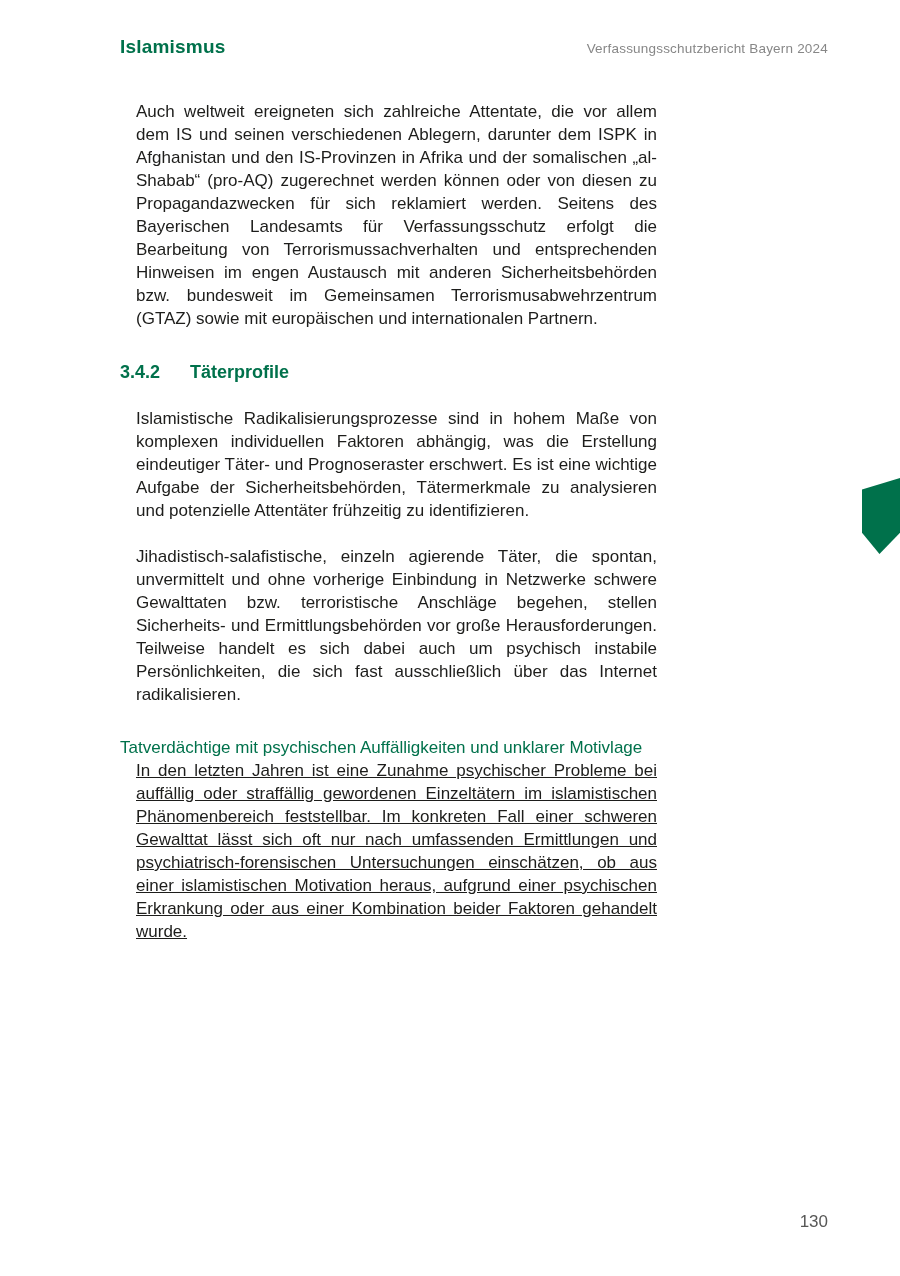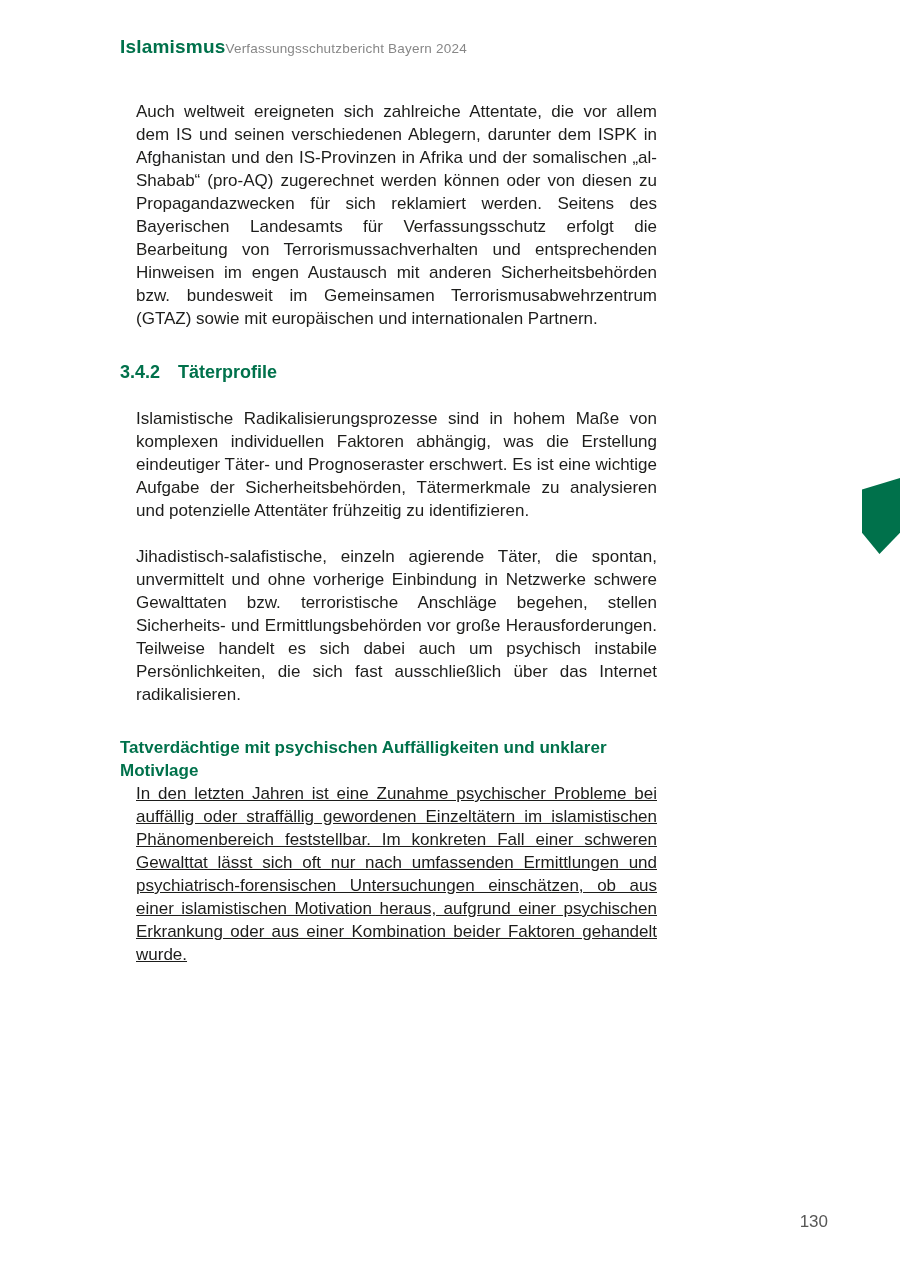--- a/index.html
+++ b/index.html
@@ -19,20 +19,21 @@
     background: #ffffff;
     font-family: "Liberation Sans", sans-serif;
     overflow: hidden;
   }
   .page-header {
     position: absolute;
     top: 36px;
     left: 120px;
     right: 72px;
     display: flex;
+    justify-content: space-between;
     align-items: baseline;
   }
   .chapter-label {
     color: var(--green);
     font-size: 19px;
     font-weight: bold;
     letter-spacing: 0.2px;
   }
   .report-title {
     color: var(--muted);
@@ -51,27 +52,27 @@
     line-height: 23px;
     text-align: justify;
     color: var(--text);
   }
   .section-heading {
     margin: 32px 0 24px 0;
     color: var(--green);
     font-size: 18px;
     font-weight: bold;
   }
-  .section-heading .heading-number { margin-right: 18px; }
+  .section-heading .heading-number { margin-right: 30px; }
   .sub-heading {
     margin: 30px 0 0 0;
     color: var(--green);
     font-size: 17px;
     line-height: 23px;
-    font-weight: bold;
+    font-weight: normal;
   }
   .sub-heading + .body-paragraph { margin-top: 0; text-decoration: underline; }
   .bookmark-marker {
     position: absolute;
     top: 478px;
     right: 0;
     width: 38px;
     height: 76px;
     background: var(--green);
     clip-path: polygon(0 15%, 100% 0, 100% 72%, 46% 100%, 0 72%);

